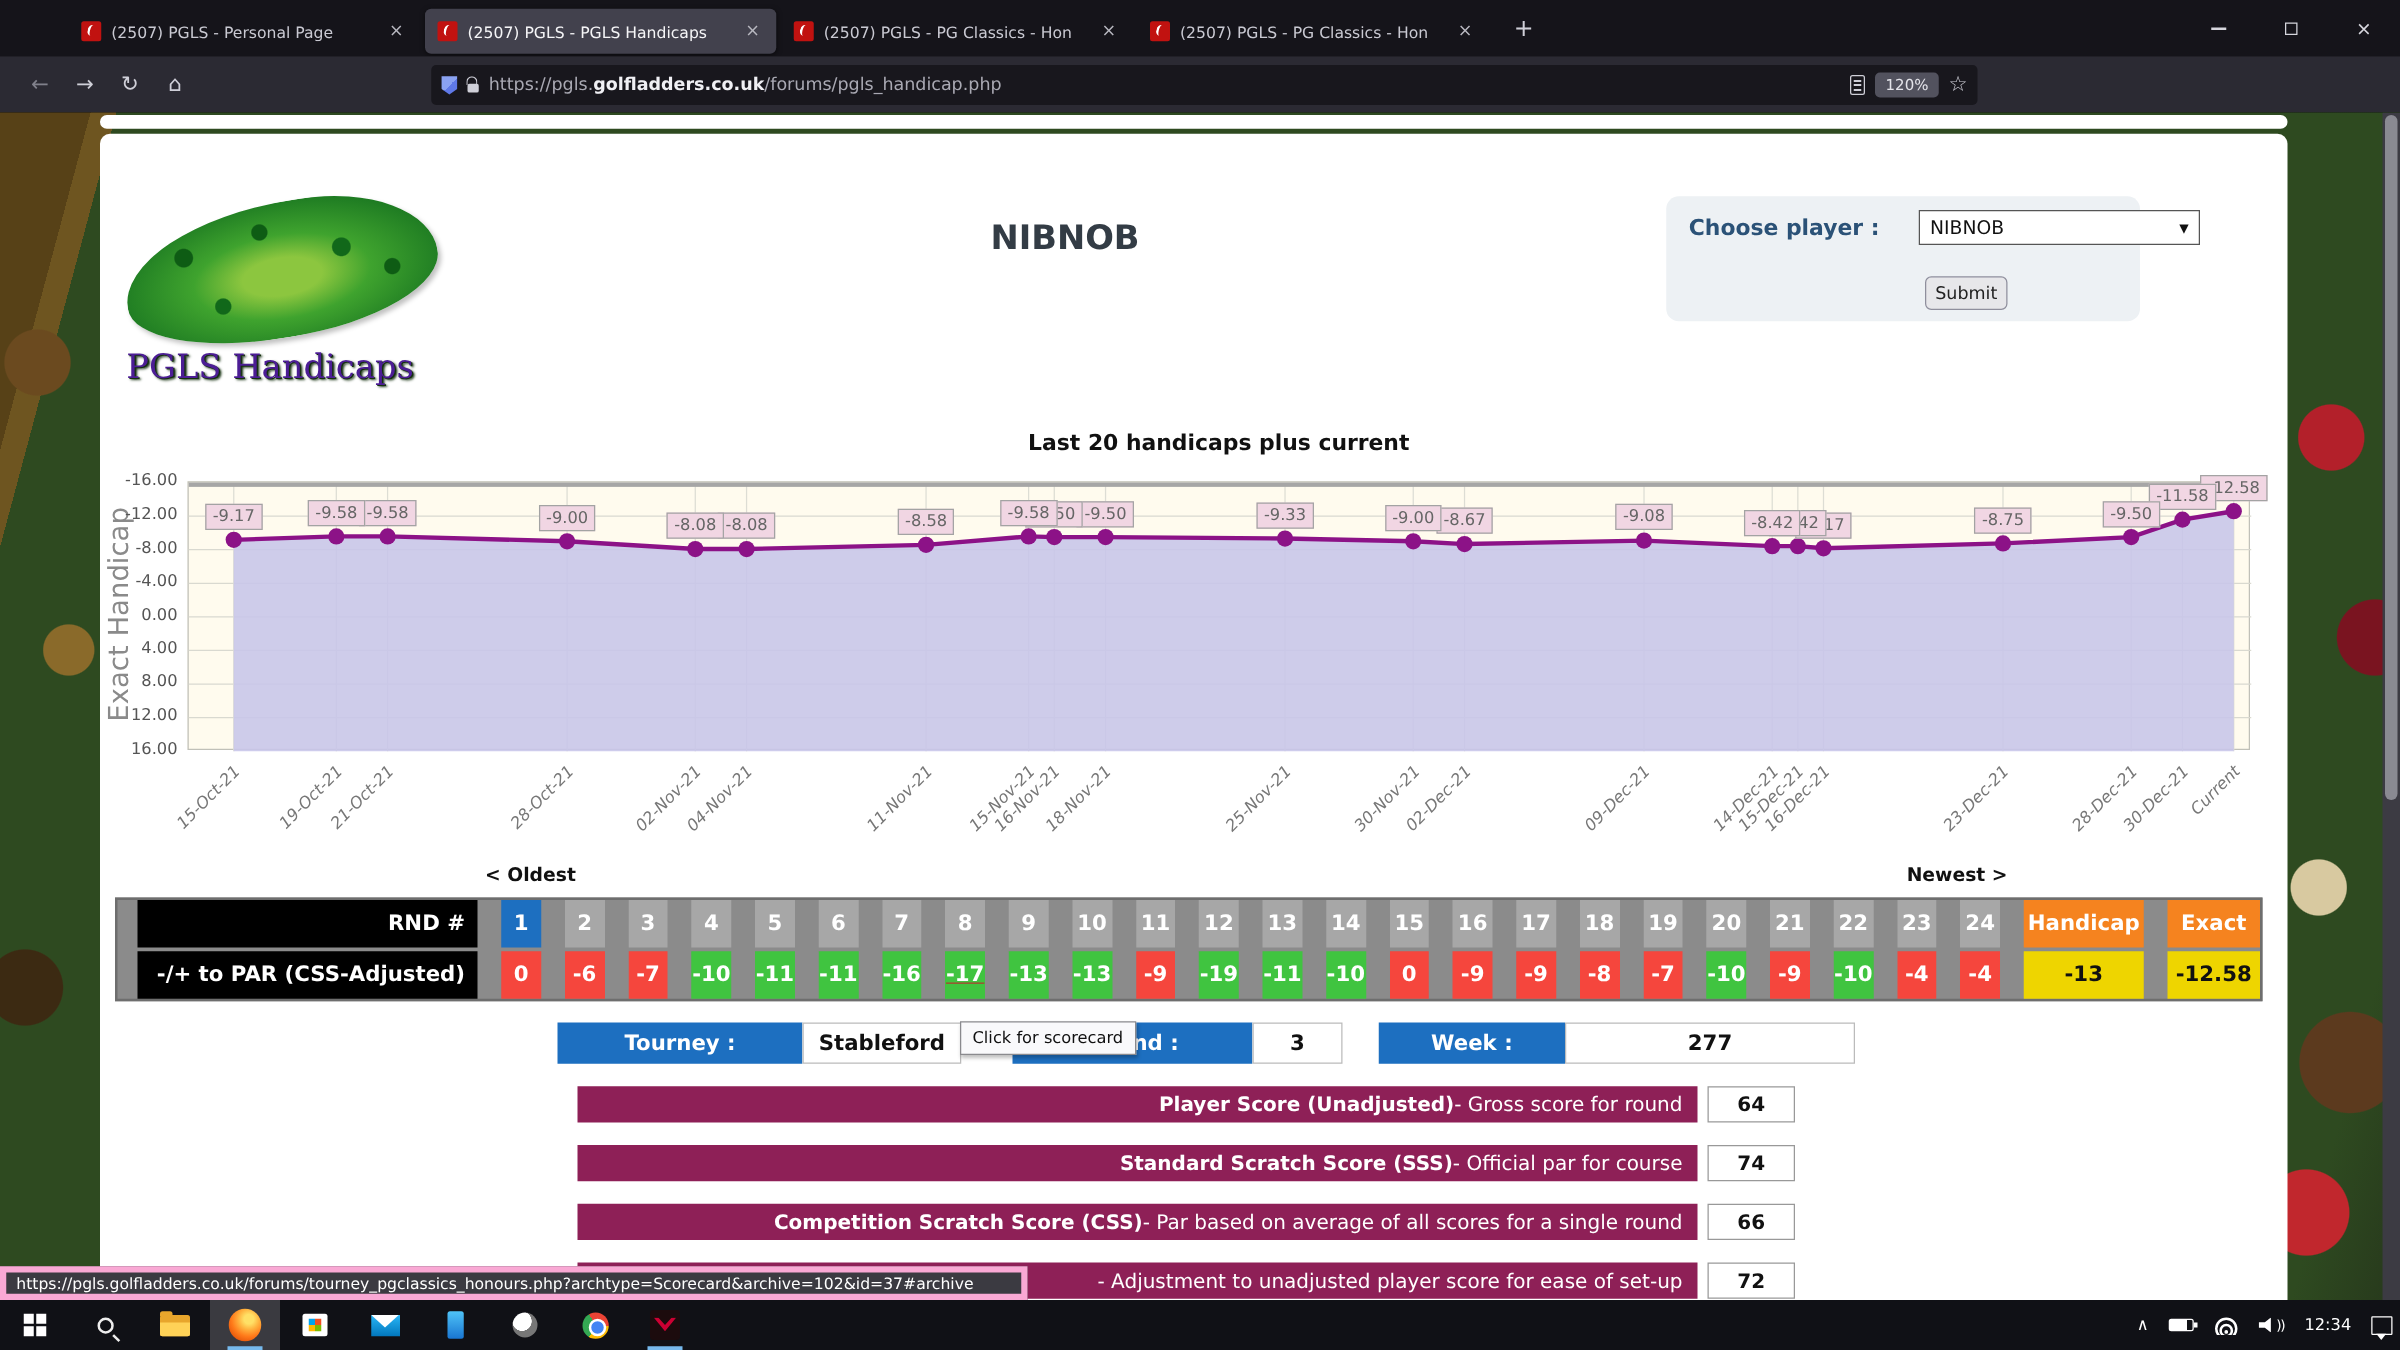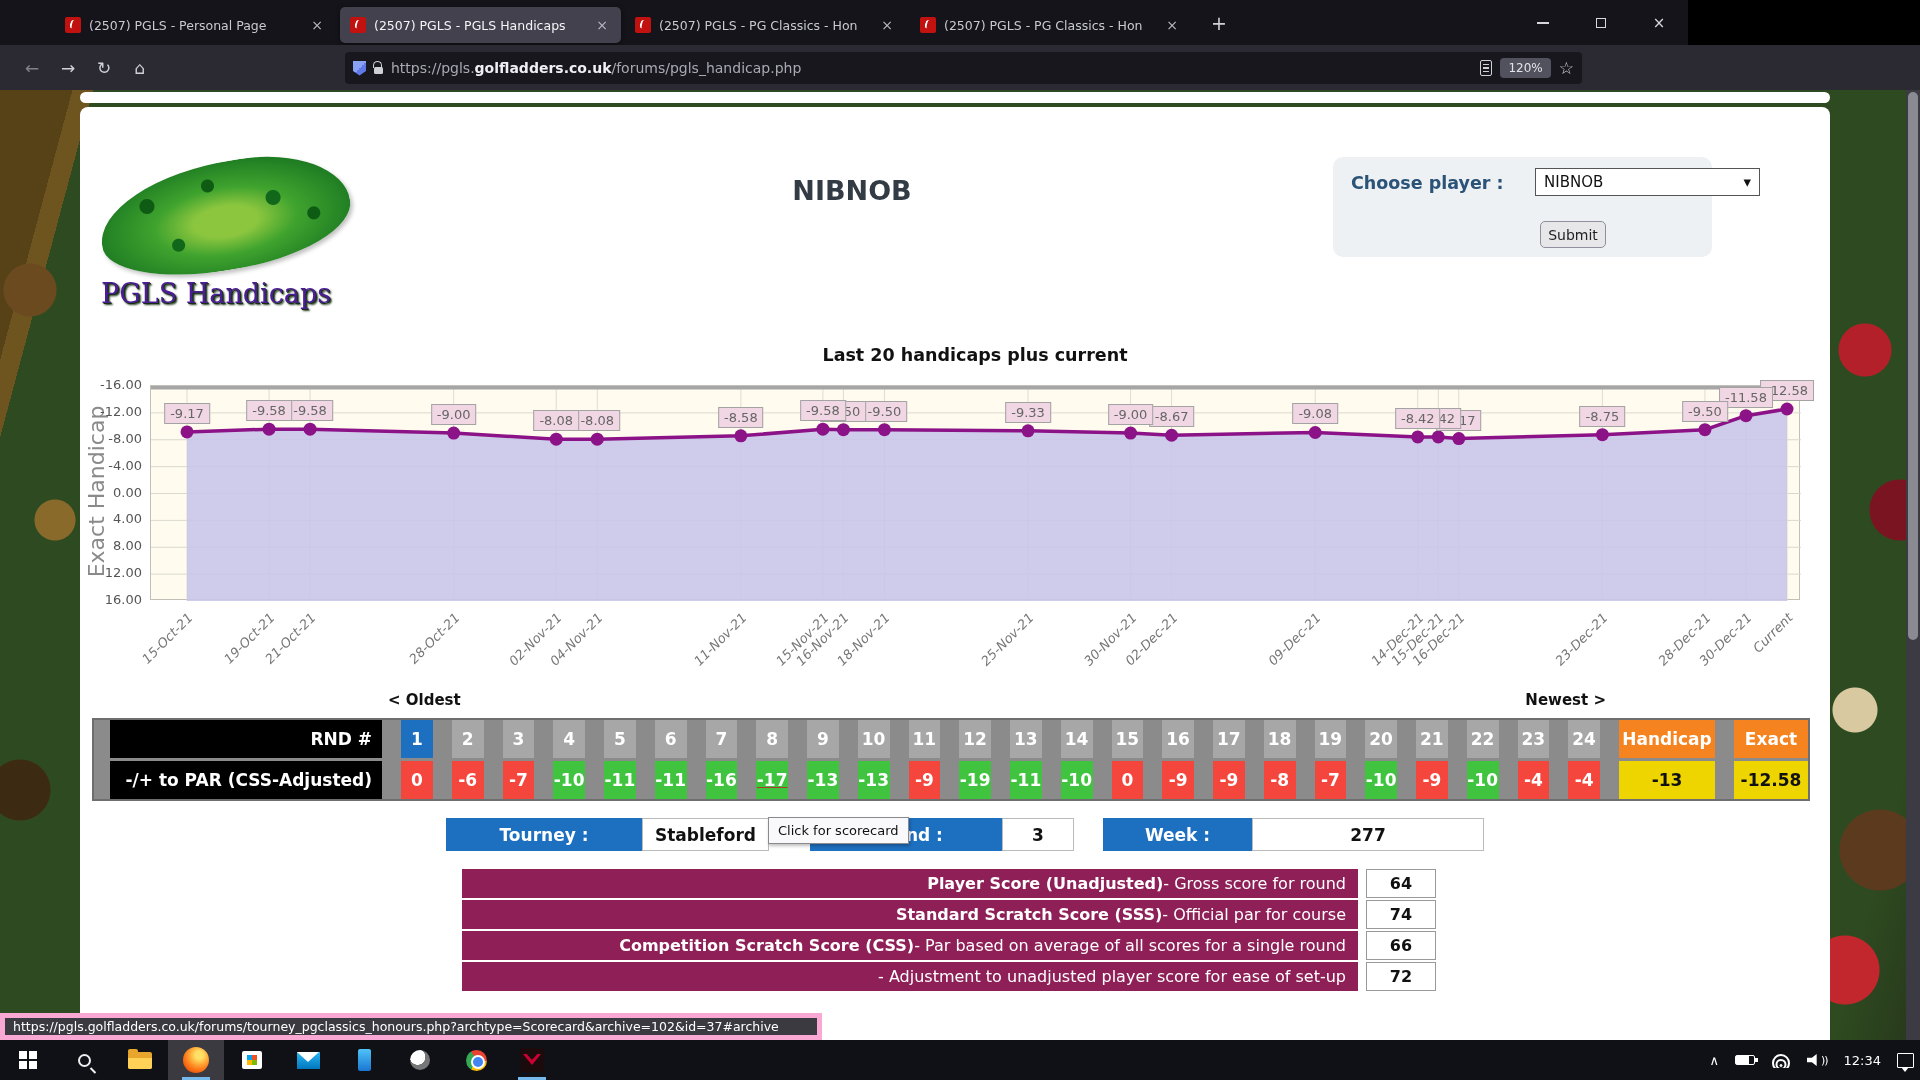--- a/index.html
+++ b/index.html
@@ -1,19 +1,19 @@
 <!DOCTYPE html>
 <html><head>
 <meta charset="utf-8">
 <style>
   html,body{margin:0;padding:0;width:1920px;height:1080px;overflow:hidden;
     font-family:"DejaVu Sans","Liberation Sans",sans-serif;background:#000;}
   *{box-sizing:border-box;}
   
-  #tabbar{position:absolute;left:0;top:0;width:1688px;height:45px;background:#15141a;display:flex;align-items:center;}
+  #tabbar{position:absolute;left:0;top:0;width:1920px;height:45px;background:#15141a;display:flex;align-items:center;}
   .tab{width:281px;height:36px;margin-top:5px;display:flex;align-items:center;gap:8px;padding:0 10px;
        border-radius:5px;color:#c9c9d2;font-size:12.5px;}
   .tab.active{background:#42414d;color:#f5f5f7;box-shadow:0 1px 4px rgba(0,0,0,.5);}
   .tab .title{flex:1;white-space:nowrap;overflow:hidden;text-overflow:ellipsis;}
   .tab .close{font-size:14px;color:#b8b8c0;padding:0 3px;}
   .favicon{width:16px;height:16px;background:#c11210;border-radius:2px;flex:0 0 16px;position:relative;}
   .favicon::after{content:"";position:absolute;left:5px;top:3px;width:5px;height:9px;
        border-left:2px solid #fff;border-radius:60% 0 0 60%;transform:rotate(14deg);}
   #newtab{color:#cfcfd8;font-size:19px;margin-left:14px;background:none;border:none;font-family:inherit;}
   #wincontrols{position:absolute;right:0;top:0;height:45px;display:flex;align-items:center;}
@@ -104,21 +104,21 @@
   .uline{text-decoration:underline;text-decoration-color:#b03a2e;}
   
   #tbar{position:absolute;left:366px;top:711px;height:33px;display:flex;}
   .tseg{height:33px;display:flex;align-items:center;justify-content:center;font-size:17px;font-weight:bold;}
   .tseg.blue{background:#1d6fc0;color:#fff;}
   .tseg.white{background:#fff;color:#111;border:1px solid #bbb;}
   #tooltip{position:absolute;left:688px;top:710px;height:27px;background:#f9f9fb;border:1px solid #8a8a8e;
      box-shadow:1px 2px 3px rgba(0,0,0,.25);font-size:13px;color:#111;display:flex;align-items:center;padding:0 9px;z-index:30;}
   
   #stable{position:absolute;left:382px;top:762px;width:1060px;}
-  .srow{display:flex;margin-bottom:2px;height:29px;}
+  .srow{display:flex;margin-bottom:18px;height:29px;}
   .slabel{width:896px;background:#8e2057;color:#fff;display:flex;align-items:center;justify-content:flex-end;
      padding-right:12px;font-size:16px;white-space:nowrap;}
   .slabel b{margin-right:0;}
   .sval{width:70px;margin-left:8px;border:1px solid #999;display:flex;align-items:center;justify-content:center;
      font-size:16px;font-weight:bold;color:#111;background:#fff;}
   
   #status{position:absolute;left:0;top:1013px;width:822px;height:27px;background:#3b3a41;border:5px solid #f9a8d4;
      color:#fff;font-size:12.5px;display:flex;align-items:center;padding:0 8px;z-index:40;white-space:nowrap;overflow:hidden;}
   
   #taskbar{position:absolute;left:0;top:1040px;width:1920px;height:40px;background:#101116;display:flex;align-items:center;z-index:50;}

